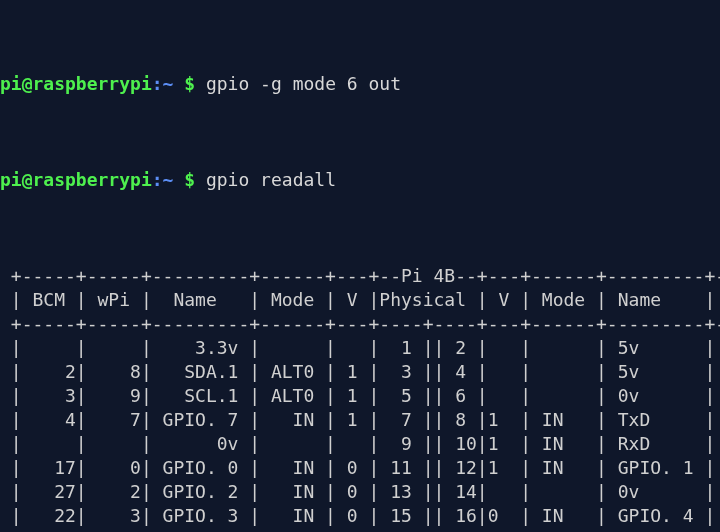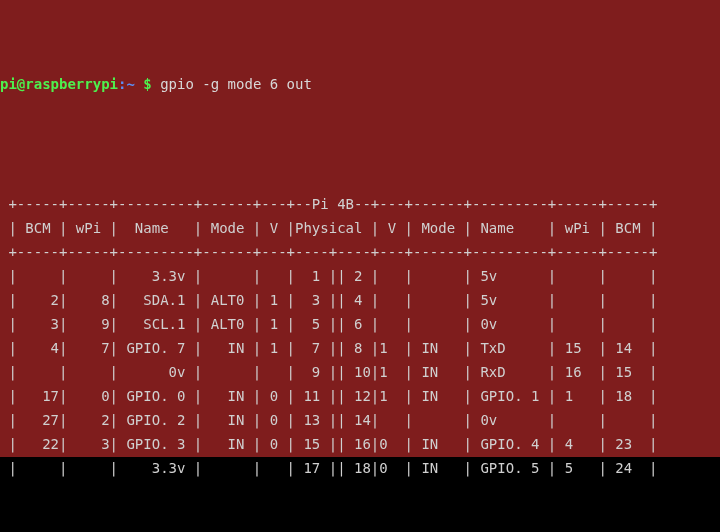--- a/index.html
+++ b/index.html
@@ -10,25 +10,25 @@
   }
   body {
     width: 720px;
     height: 532px;
     overflow: hidden;
     font-family: "DejaVu Sans Mono", "Liberation Mono", monospace;
   }
   #terminal {
     position: relative;
     width: 720px;
-    height: 457px;
-    background: #7f1d1d;
+    height: 532px;
+    background: #0f172a;
     color: #d8d8d8;
     font-family: "DejaVu Sans Mono", "Liberation Mono", monospace;
-    font-size: 14px;
+    font-size: 18px;
     line-height: 24px;
     padding: 0;
     box-sizing: border-box;
     white-space: pre;
     letter-spacing: 0px;
   }
   .line {
     height: 24px;
     line-height: 24px;
     white-space: pre;
@@ -58,18 +58,19 @@
     padding-top: 2px;
   }
 </style>
 </head>
 <body>
 
 <div id="terminal" class="term-pad">
 
   <div class="line"><span class="prompt-user">pi@raspberrypi</span><span class="prompt-path">:~</span><span class="cmd-text"> </span><span class="prompt-dollar">$</span><span class="cmd-text"> </span><span class="cmd-text">gpio -g mode 6 out</span></div>
 
+  <div class="line"><span class="prompt-user">pi@raspberrypi</span><span class="prompt-path">:~</span><span class="cmd-text"> </span><span class="prompt-dollar">$</span><span class="cmd-text"> </span><span class="cmd-text">gpio readall</span></div>
 
   <div id="table-output"><div class="line table-line"> +-----+-----+---------+------+---+--Pi 4B--+---+------+---------+-----+-----+</div><div class="line table-line"> | BCM | wPi |  Name   | Mode | V |Physical | V | Mode | Name    | wPi | BCM |</div><div class="line table-line"> +-----+-----+---------+------+---+----+----+---+------+---------+-----+-----+</div><div class="line table-line"> |     |     |    3.3v |      |   |  1 || 2 |   |      | 5v      |     |     |</div><div class="line table-line"> |    2|    8|   SDA.1 | ALT0 | 1 |  3 || 4 |   |      | 5v      |     |     |</div><div class="line table-line"> |    3|    9|   SCL.1 | ALT0 | 1 |  5 || 6 |   |      | 0v      |     |     |</div><div class="line table-line"> |    4|    7| GPIO. 7 |   IN | 1 |  7 || 8 |1  | IN   | TxD     | 15  | 14  |</div><div class="line table-line"> |     |     |      0v |      |   |  9 || 10|1  | IN   | RxD     | 16  | 15  |</div><div class="line table-line"> |   17|    0| GPIO. 0 |   IN | 0 | 11 || 12|1  | IN   | GPIO. 1 | 1   | 18  |</div><div class="line table-line"> |   27|    2| GPIO. 2 |   IN | 0 | 13 || 14|   |      | 0v      |     |     |</div><div class="line table-line"> |   22|    3| GPIO. 3 |   IN | 0 | 15 || 16|0  | IN   | GPIO. 4 | 4   | 23  |</div><div class="line table-line"> |     |     |    3.3v |      |   | 17 || 18|0  | IN   | GPIO. 5 | 5   | 24  |</div></div>
 
   
 
 </div>
 
 </body></html>

